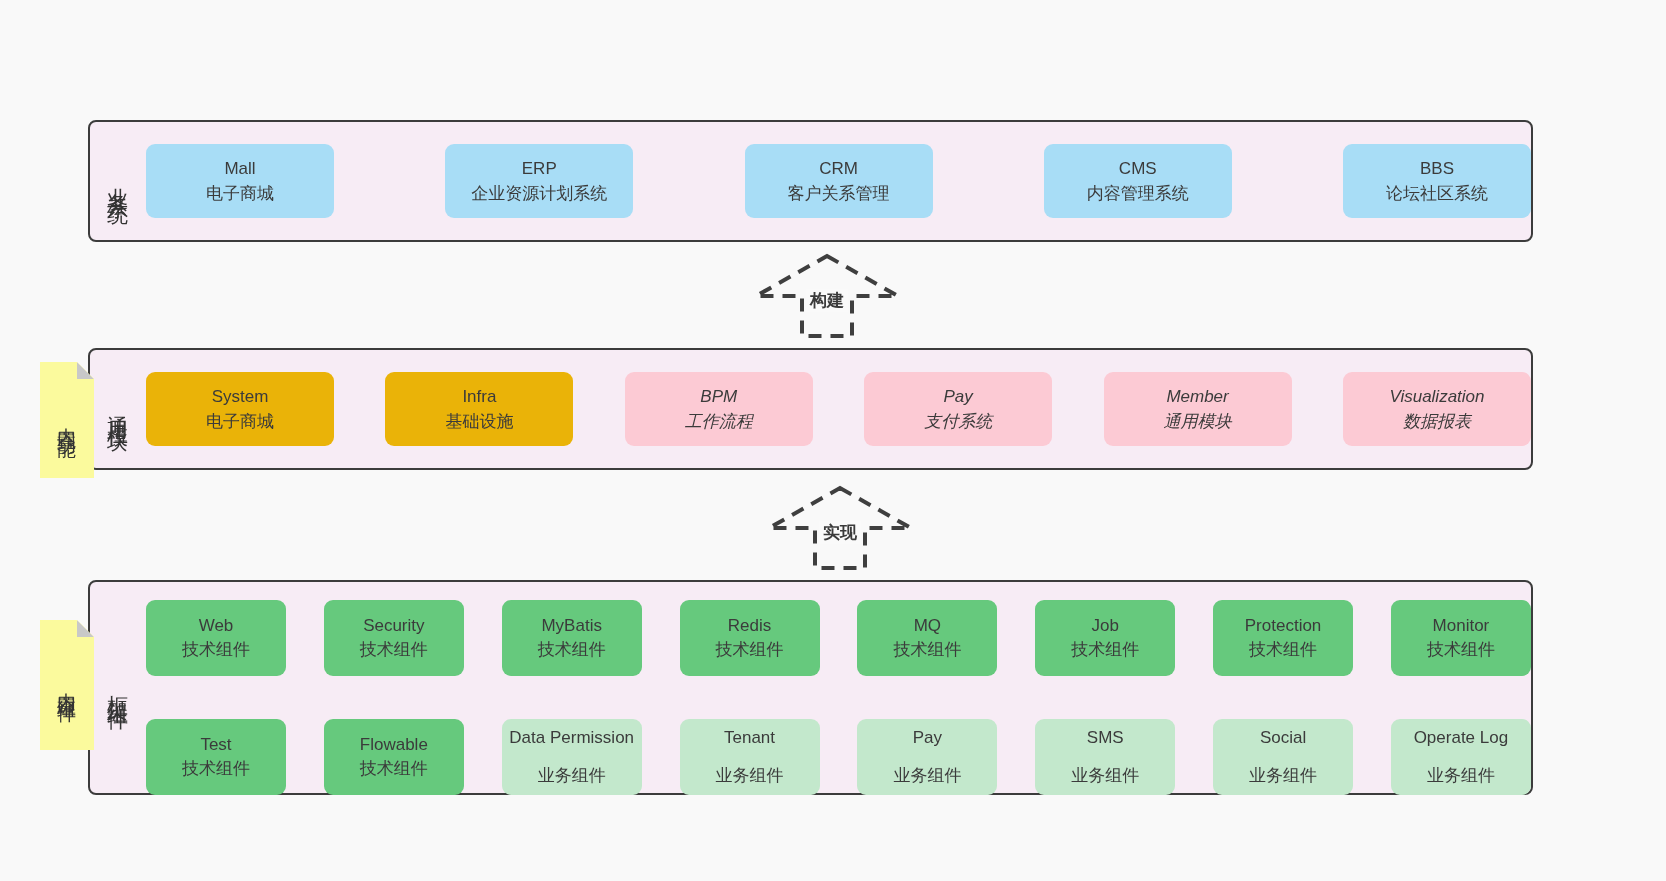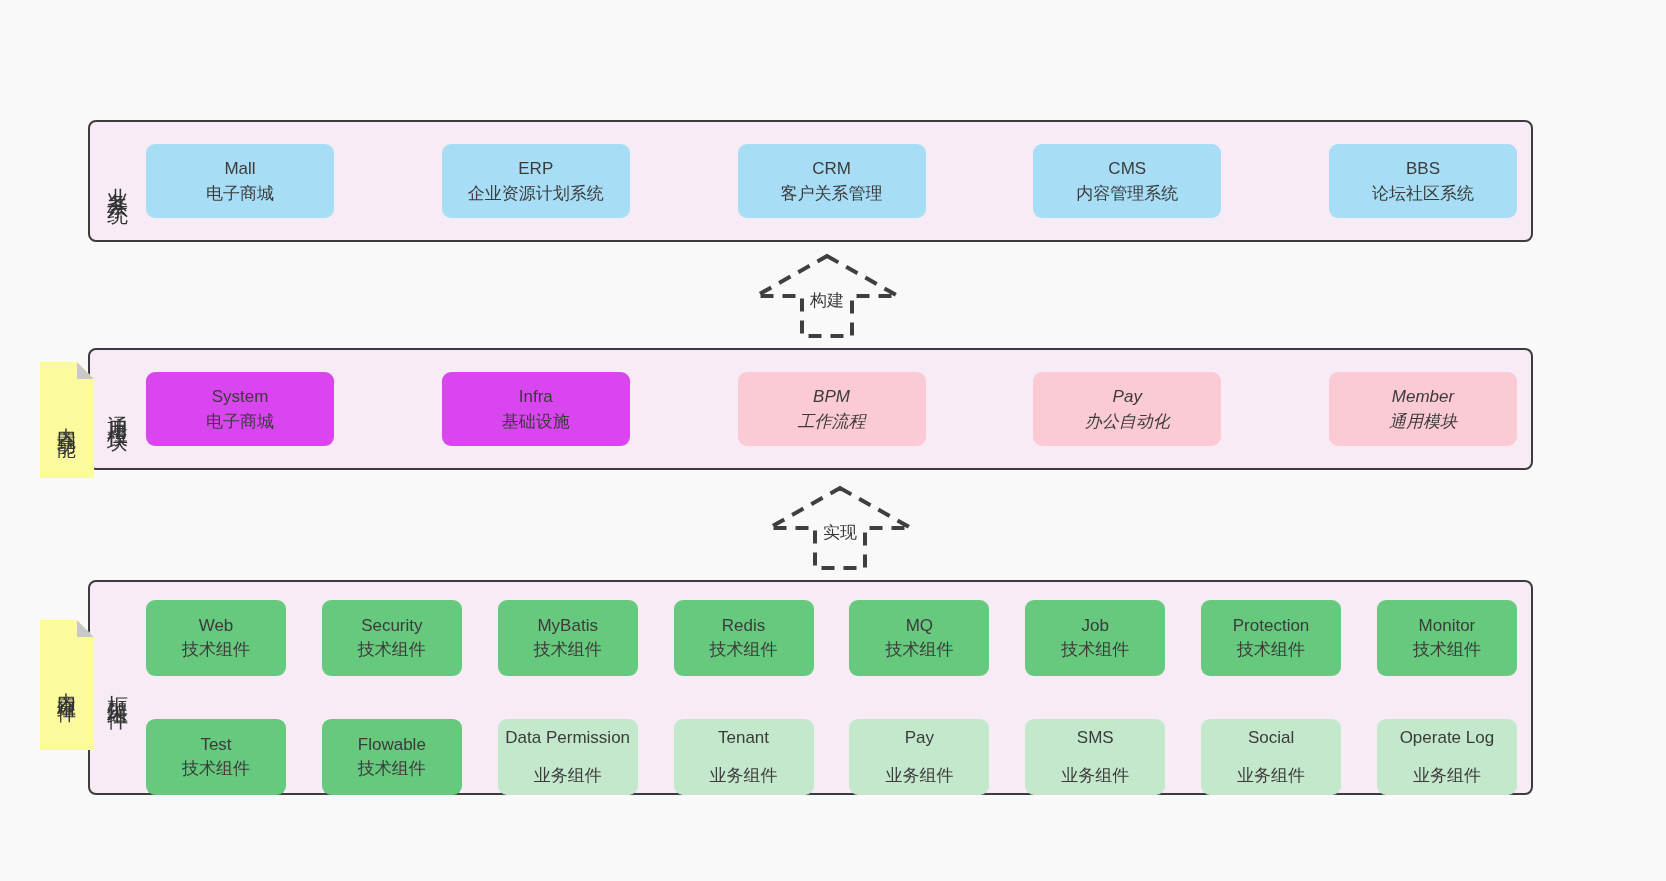--- a/index.html
+++ b/index.html
@@ -27,34 +27,34 @@
     display:flex; align-items:center; justify-content:center;
   }
   .v-label {
     writing-mode:vertical-rl; text-orientation:upright;
     font-size:21px; letter-spacing:5px; color:#333;
     line-height:1;
   }
   .content {
     flex:1; display:flex; flex-direction:column;
     justify-content:center; gap:23px;
-    padding-right:14px;
+    padding-right:0;
   }
   .row { display:flex; justify-content:space-between; }
 
   
   .box {
     width:188px; height:74px; border-radius:9px;
     display:flex; flex-direction:column;
     align-items:center; justify-content:center;
     text-align:center; font-size:17px; line-height:1.5;
   }
   .row-8 .box { width:140px; height:76px; line-height:1.4; padding:0 4px; box-sizing:border-box;margin-top:20px; }
   .blue        { background:#a8ddf6; }
-  .red         { background:#d946ef; }
+  .red         { background:#eab308; }
   .pink        { background:#fccad4;font-style:italic; }
   .green-dark  { background:#66c97d; }
   .green-light { background:#c3e8cc;gap:14px; }
 
   
   .sticky {
     position:absolute; left:-50px; width:54px;
     background:#fbfa9d;
     clip-path:polygon(0 0, calc(100% - 17px) 0, 100% 17px, 100% 100%, 0 100%);
     display:flex; align-items:center; justify-content:center;
@@ -66,21 +66,21 @@
     clip-path:polygon(0 0, 100% 100%, 0 100%);
   }
   .sticky .v-label { font-size:19px; letter-spacing:4px; }
 
   
   .arrow { position:absolute; width:150px; height:86px; }
   .arrow svg { position:absolute; inset:0; }
   .arrow-label {
     position:absolute; left:50%; top:36px; transform:translateX(-50%);
     background:#fafafa; padding:0 4px;
-    font-size:17px; color:#3b3b3b; white-space:nowrap;
+    font-size:17px; color:#3b3b3b; white-space:nowrap;font-weight:bold;
   }
 </style>
 </head>
 <body>
 
 <div class="canvas">
 
   <section class="panel" style="top:120px;height:122px;">
     <div class="label-col">
       <div class="v-label">业务系统</div>
@@ -135,25 +135,29 @@
         <div class="box red">
           <div>Infra</div>
           <div>基础设施</div>
         </div>
         <div class="box pink">
           <div>BPM</div>
           <div>工作流程</div>
         </div>
         <div class="box pink">
           <div>Pay</div>
-          <div>办公自动化</div>
+          <div>支付系统</div>
         </div>
         <div class="box pink">
           <div>Member</div>
           <div>通用模块</div>
+        </div>
+        <div class="box pink">
+          <div>Visualization</div>
+          <div>数据报表</div>
         </div>
       </div>
     </div>
   </section>
 
   <div class="arrow" style="left:765px;top:485px;">
     <svg viewBox="0 0 150 86">
       <polygon points="75,3 146,43 100,43 100,83 50,83 50,43 4,43" fill="none" stroke="#3f3f3f" stroke-width="4" stroke-dasharray="13 9"></polygon>
     </svg>
     <span class="arrow-label">实现</span>

